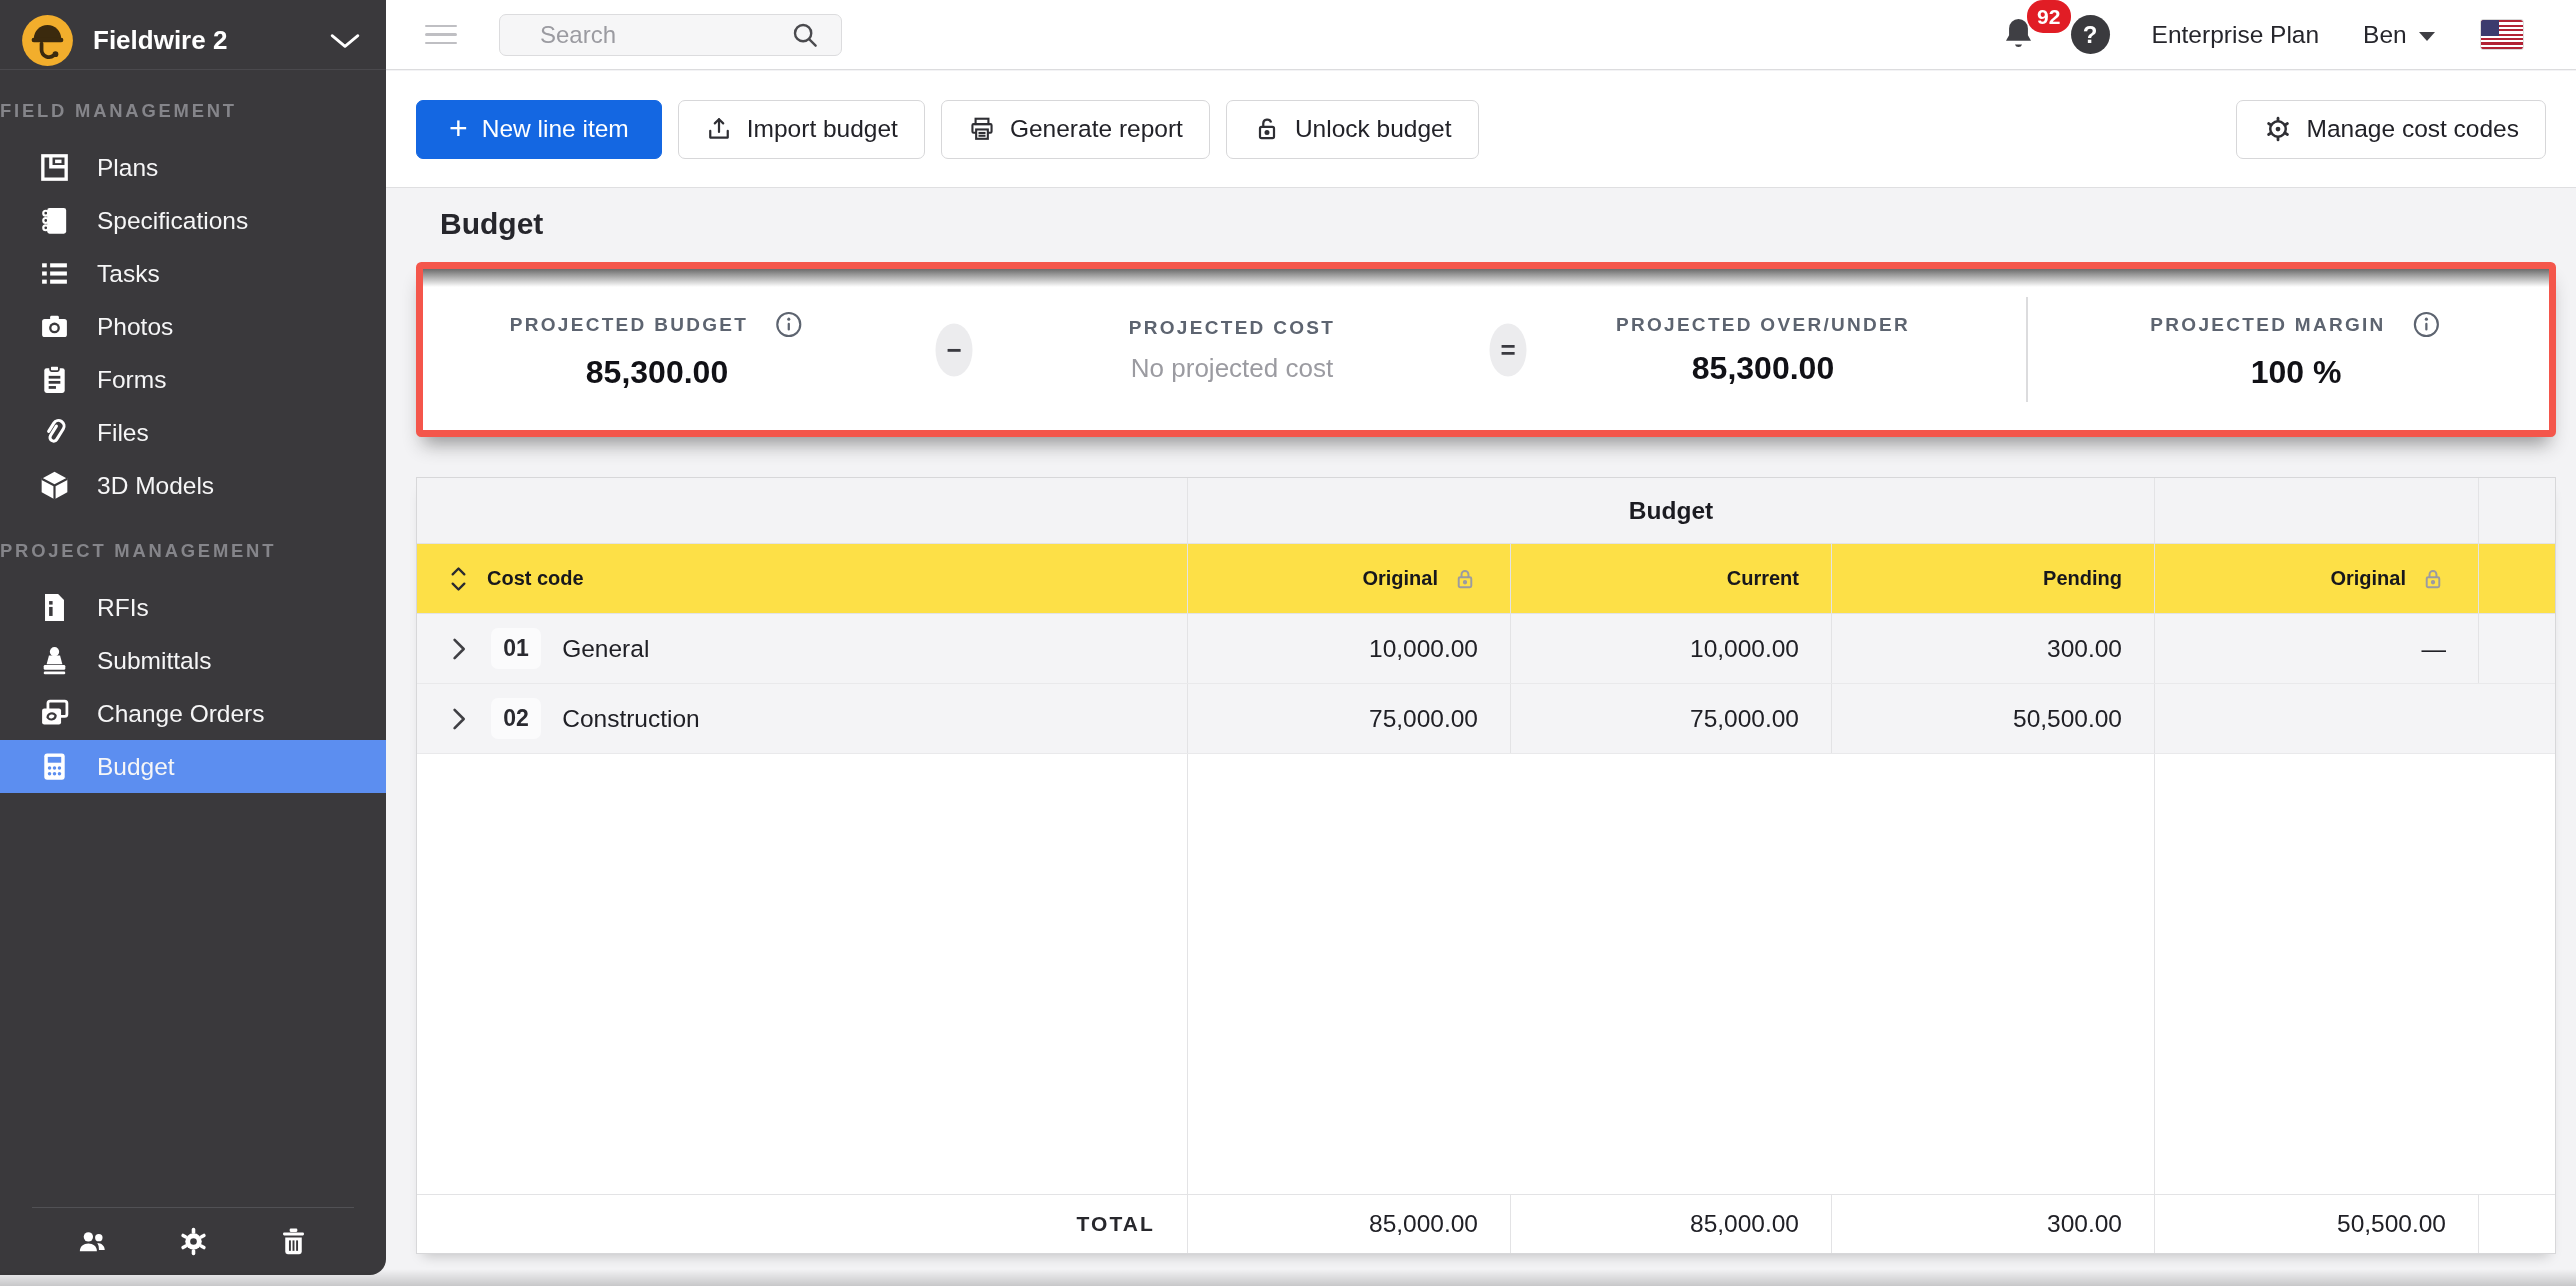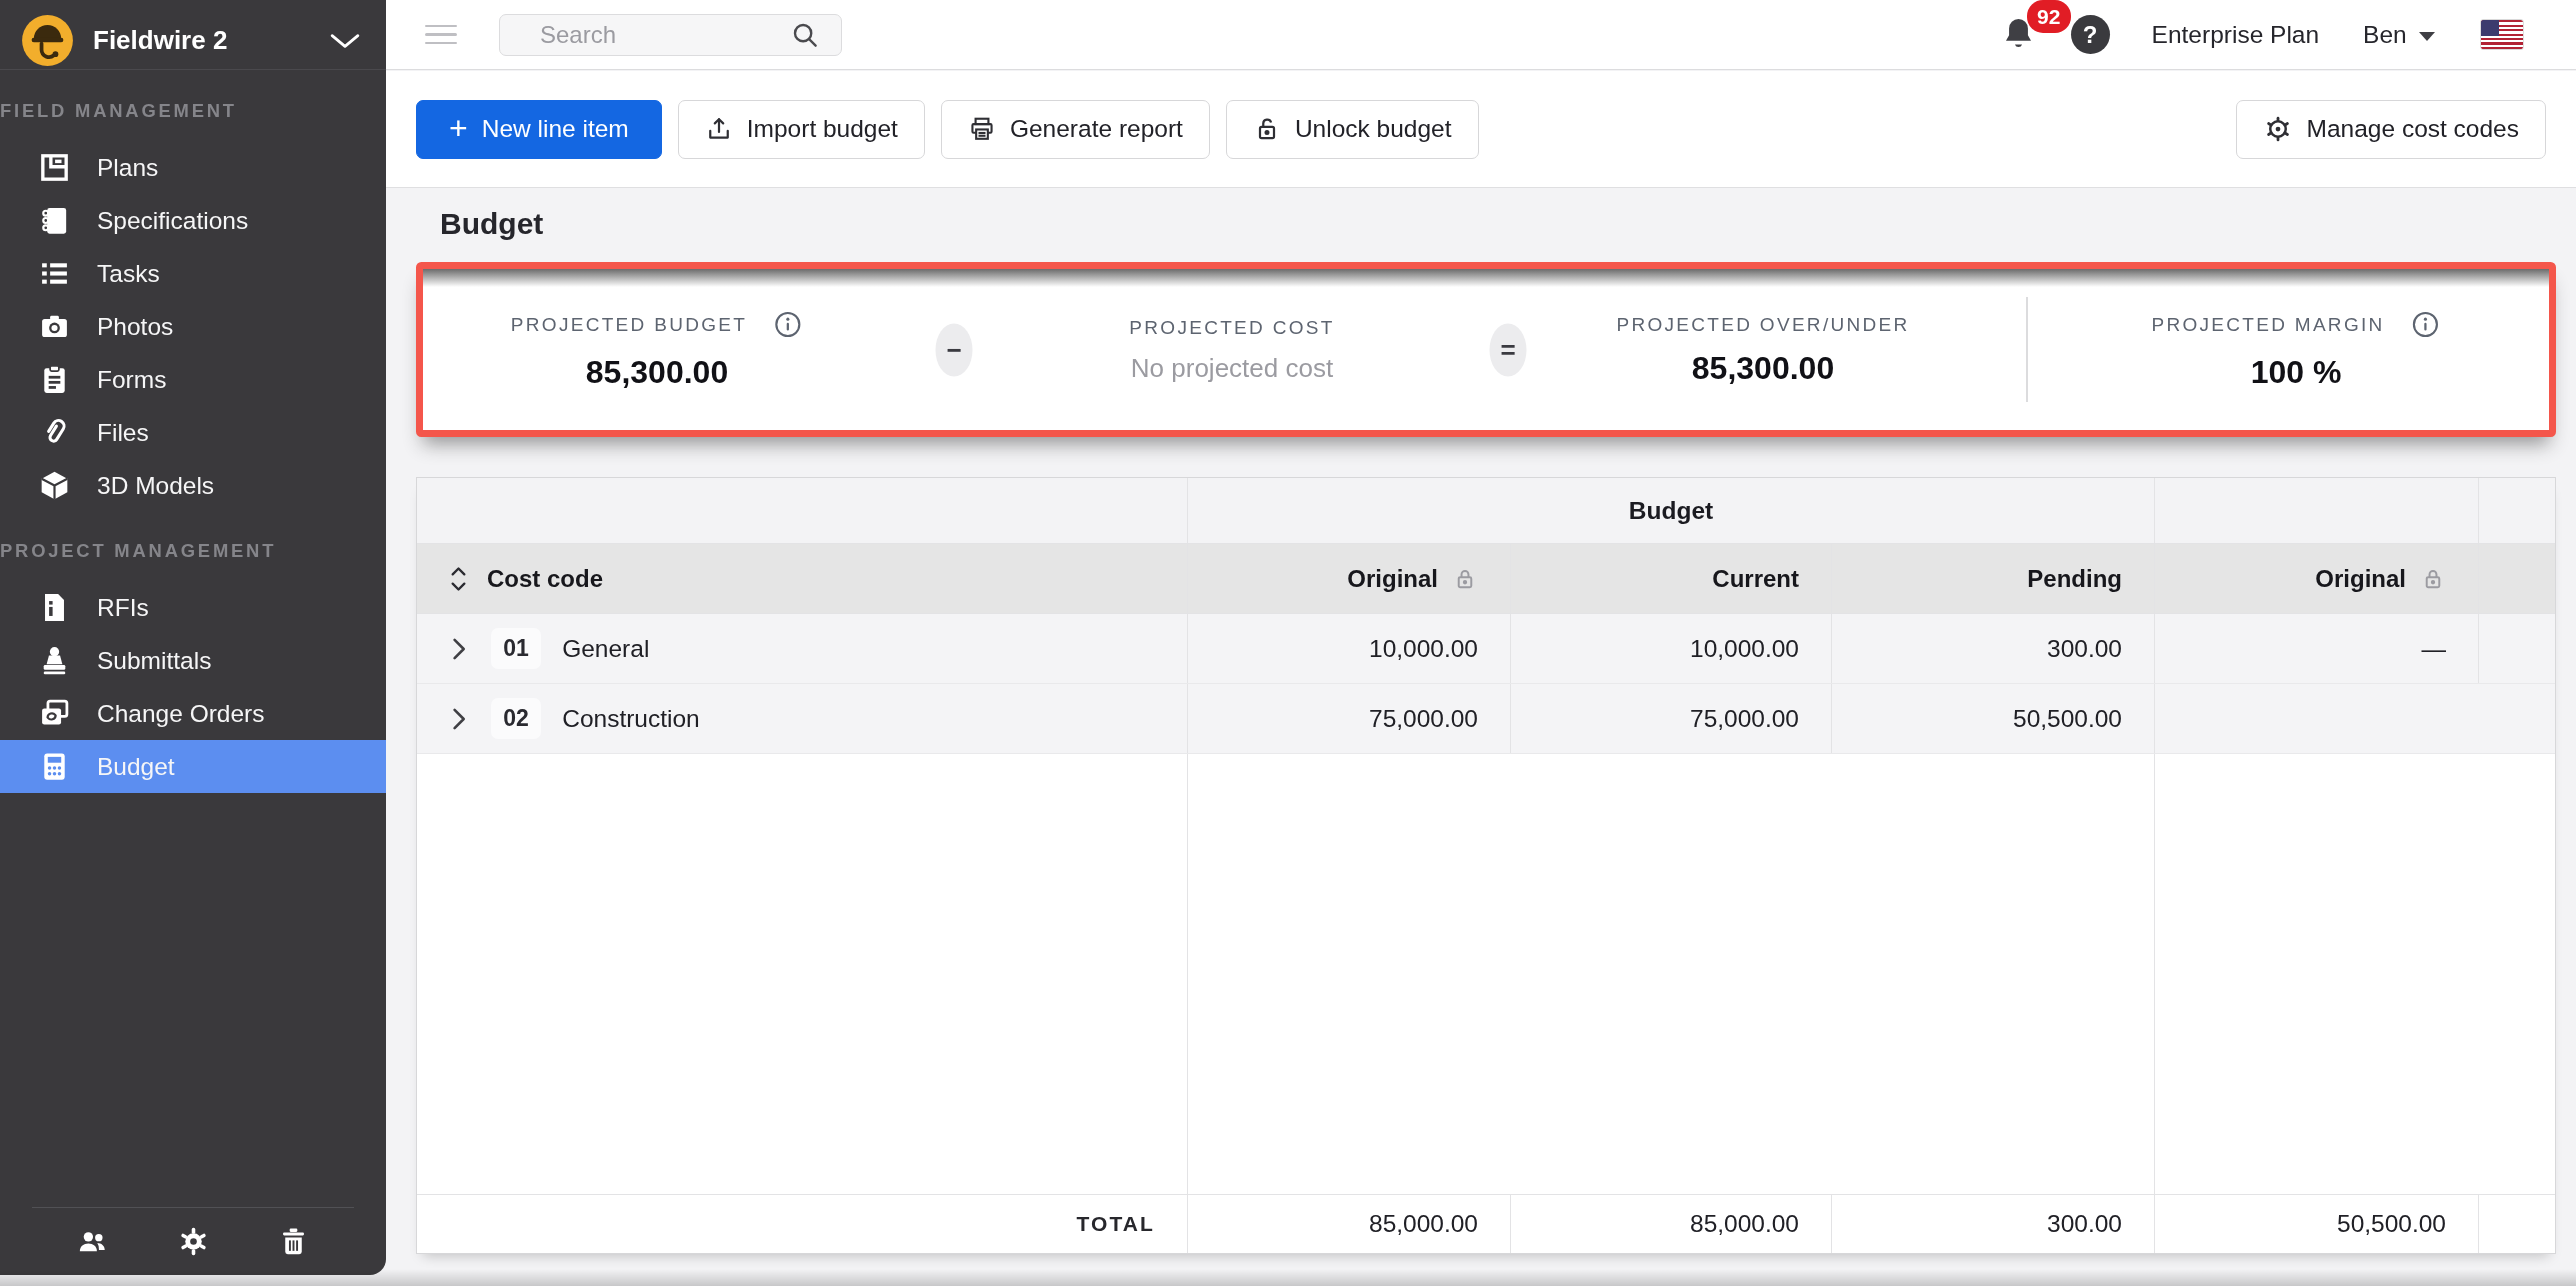--- a/index.html
+++ b/index.html
@@ -76,43 +76,43 @@
   .page-title{ position:absolute; left:54px; top:19px; font-size:30px; font-weight:700; color:#26262c; }
 
   
   .summary{ position:absolute; left:30px; top:74px; width:2140px; height:175px; background:#fff;
     border:7px solid #f4564b; border-radius:5.3px; box-shadow:0 14px 17.5px -7px rgba(40,40,40,.45); }
   .summary-inner{ position:relative; width:100%; height:100%; overflow:hidden; }
   .summary-inner::before{ content:''; position:absolute; top:0; left:0; right:0; height:17.5px;
     background:linear-gradient(rgba(70,70,70,.8), rgba(70,70,70,0)); }
   .metric{ position:absolute; top:50%; transform:translate(-50%,-50%); text-align:center; white-space:nowrap; }
   .metric .lab{ display:flex; align-items:center; justify-content:center; gap:26px;
-    font-size:19px; font-weight:400; letter-spacing:2.3px; color:#5d6470; }
+    font-size:19px; font-weight:700; letter-spacing:2.3px; color:#5d6470; }
   .metric .val{ margin-top:14px; font-size:32px; font-weight:700; color:#111116; }
   .metric .val.muted{ font-size:26px; font-weight:400; color:#9b9ba1; }
   .op{ position:absolute; top:50%; transform:translate(-50%,-50%); width:37px; height:53px;
     border-radius:50%; background:#ececee; color:#3a3a40; font-size:26px; font-weight:600;
     display:flex; align-items:center; justify-content:center; }
   .m-budget{ left:234px; } .m-cost{ left:809px; } .m-ou{ left:1340px; } .m-margin{ left:1873px; }
   .op1{ left:531px; } .op2{ left:1085px; }
   .vdiv{ position:absolute; left:1603px; top:28px; bottom:28px; width:1.8px; background:#dcdcde; }
 
   
   .btable{ position:absolute; left:30px; top:289px; width:2140px; height:777px; background:#fff;
     border:0.9px solid #d7d7d9; display:flex; flex-direction:column; box-shadow:0 8.8px 12.3px -7px rgba(0,0,0,.22); }
   .trow{ display:grid; grid-template-columns:771px 323px 321px 323px 324px 1fr; }
   .cell{ display:flex; align-items:center; padding:0 32px; min-width:0; }
   .cell.r{ justify-content:flex-end; text-align:right; }
   .cell.c{ justify-content:center; }
   .bR{ border-right:0.9px solid #e3e3e5; }
   .group-row{ flex:none; height:66px; background:#f3f3f5; border-bottom:0.9px solid #e3e3e5;
     font-size:24.5px; font-weight:600; color:#1b1b21; }
   .gspan{ grid-column:2 / 5; }
-  .head-row{ flex:none; height:70px; background:#e5e5e5; border-bottom:0.9px solid #e3e3e5;
-    font-size:24px; font-weight:700; color:#17171c; }
+  .head-row{ flex:none; height:70px; background:#fde047; border-bottom:0.9px solid #e3e3e5;
+    font-size:20px; font-weight:700; color:#17171c; }
   .sort-ic{ margin-right:19px; display:flex; }
   .lock-ic{ margin-left:14px; display:flex; }
   .data-row{ flex:none; height:70px; background:#f4f4f6; border-bottom:0.9px solid #e9e9eb;
     font-size:24.5px; color:#202026; cursor:pointer; }
   .data-row .num, .total-row .num{ font-weight:500; }
   .chev{ display:flex; flex:none; }
   .code-badge{ margin-left:23px; background:#fbfbfc; border-radius:7px; padding:7px 12.3px;
     font-size:23px; font-weight:700; color:#2a2a30; }
   .row-name{ margin-left:21px; }
   .filler{ flex:1; background:#fff; border-bottom:0.9px solid #e3e3e5; }

